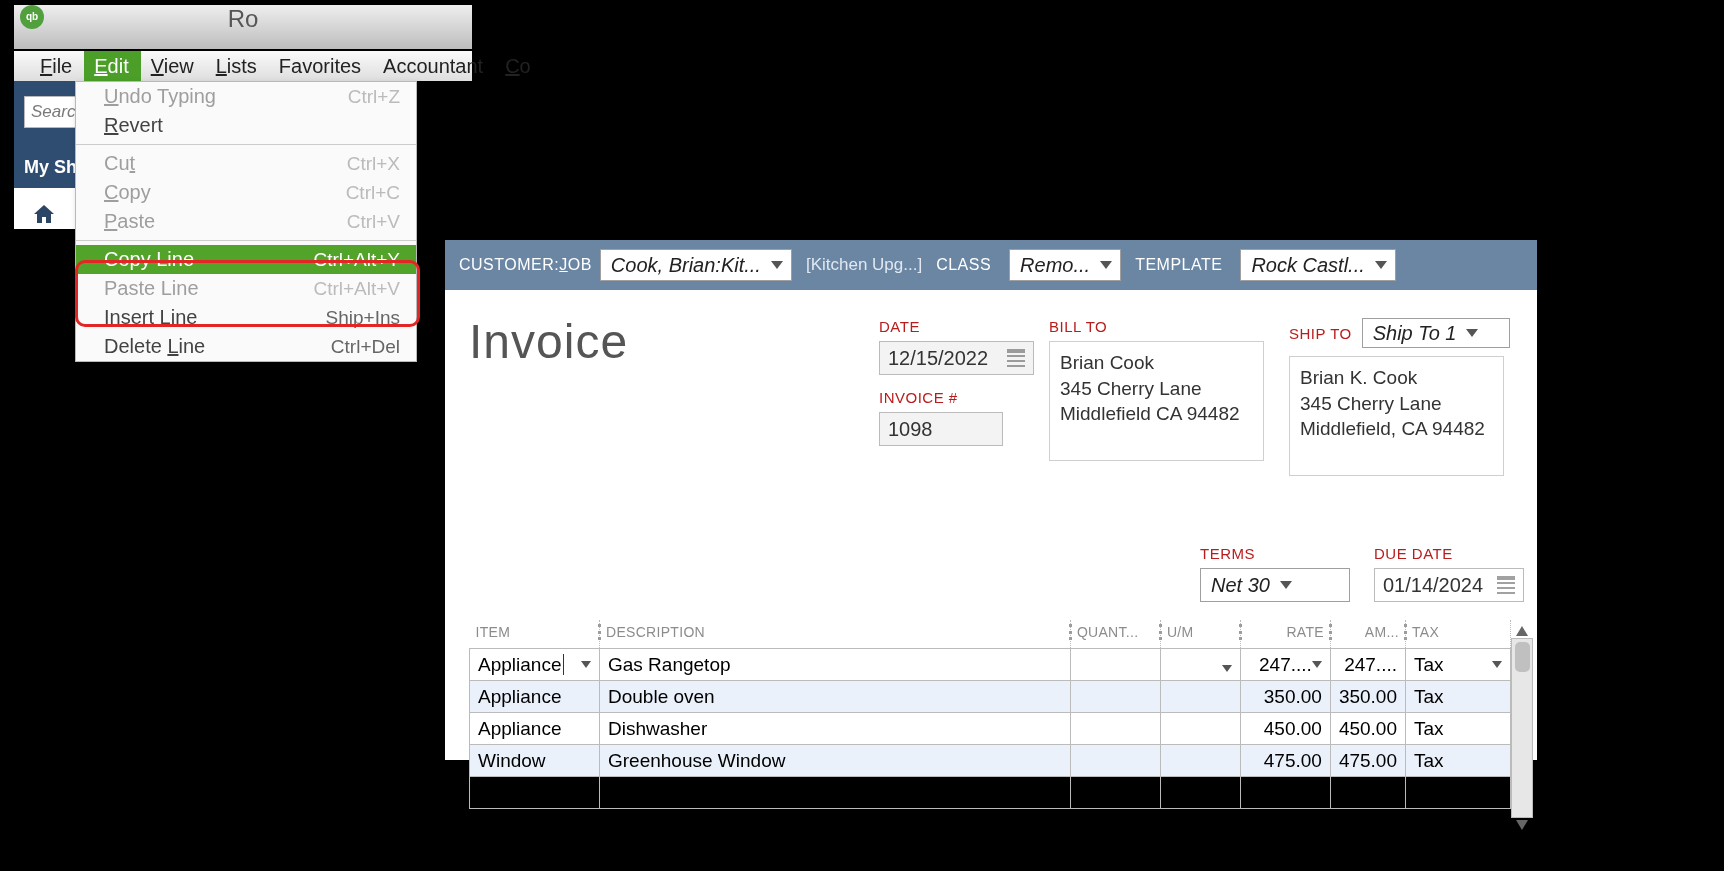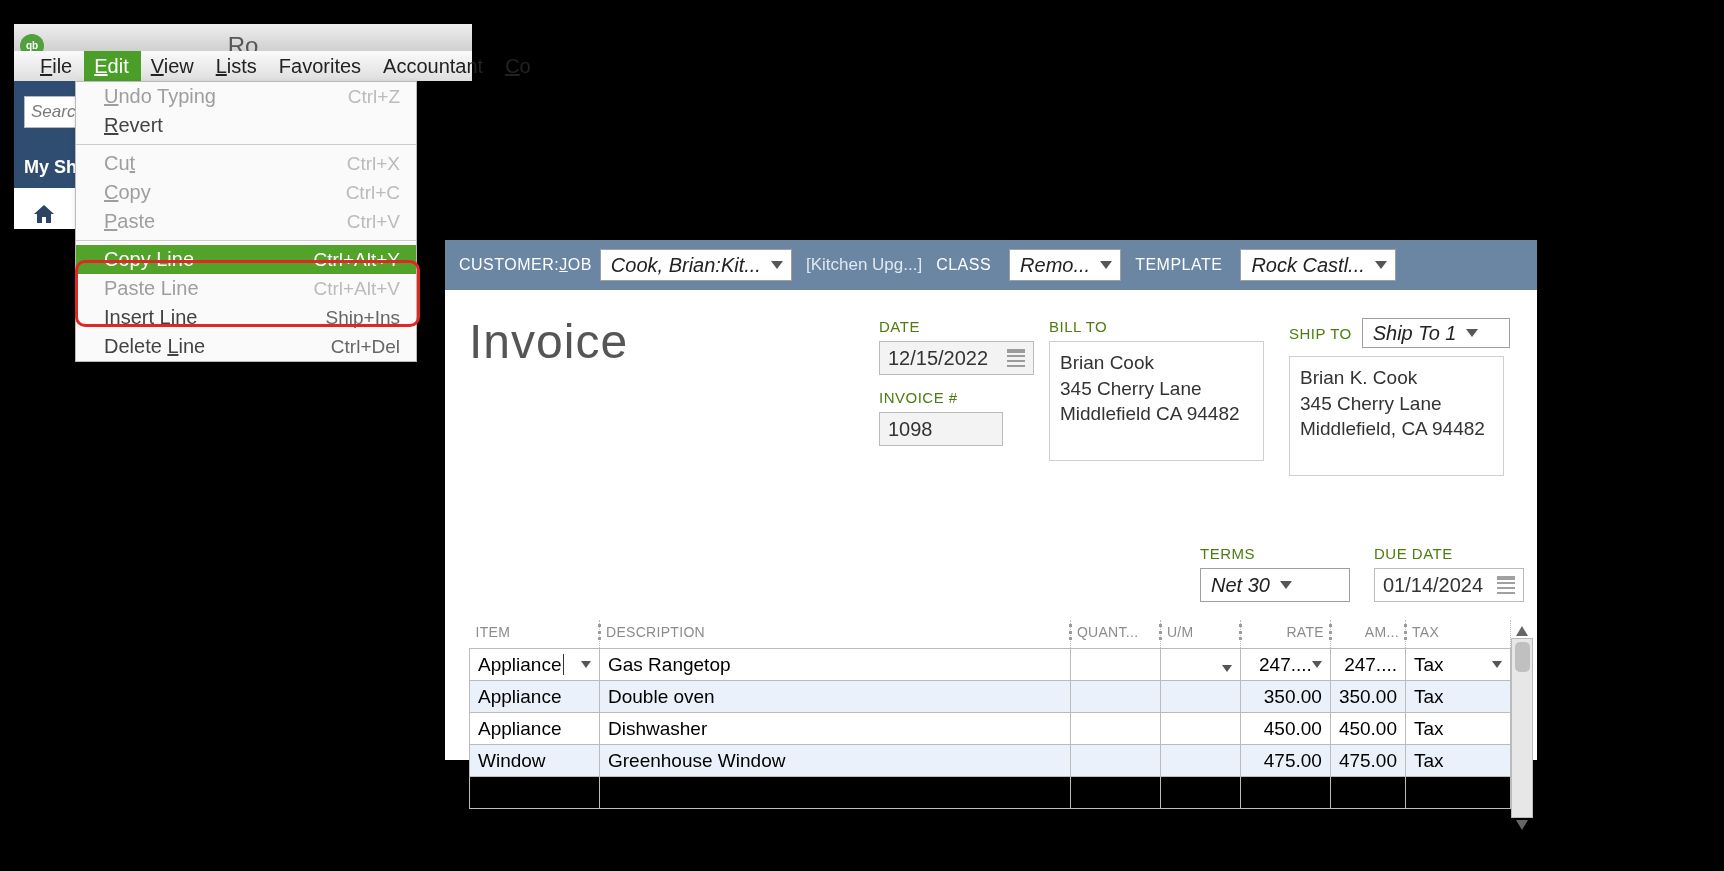--- a/index.html
+++ b/index.html
@@ -8,24 +8,24 @@
     background:#000;
     width:1724px;
     height:871px;
     position:relative;
     overflow:hidden;
   }
 
   
   .title-bar {
     position:absolute;
-    left:14px; top:24px;
+    left:14px; top:5px;
     width:458px; height:44px;
     background:linear-gradient(#eeeeee,#bdbdbd);
-    display:flex; align-items:center;
+    display:flex; align-items:flex-start;
   }
   .qb-icon {
     width:24px; height:24px;
     border-radius:50%;
     background:#529f3e;
     margin-left:6px;
     position:relative;
   }
   .qb-icon::after{
     content:"qb";
@@ -157,21 +157,21 @@
     width:0;height:0;
     border-left:6px solid transparent;
     border-right:6px solid transparent;
     border-top:8px solid #555;
   }
   .bracketed { color:#e1e8f1; font-size:17px; margin-right:14px;}
 
   .inv-body { padding:24px 24px 8px 24px; position:relative; }
   .inv-title { font-size:48px; color:#555; letter-spacing:1px;}
 
-  .field-label { color:#4d7c0f; font-size:15px; letter-spacing:.5px; margin-bottom:6px; display:block;}
+  .field-label { color:#b91c1c; font-size:15px; letter-spacing:.5px; margin-bottom:6px; display:block;}
   .text-input {
     border:1px solid #bbb; background:#f3f3f3;
     height:34px; font-size:20px; color:#333;
     padding:0 8px; display:flex; align-items:center;
   }
   .text-input.icon { justify-content:space-between; }
   .cal-icon {
     width:18px;height:18px; display:inline-block;
     background:
       linear-gradient(#555,#555) 0 0/100% 4px no-repeat,

